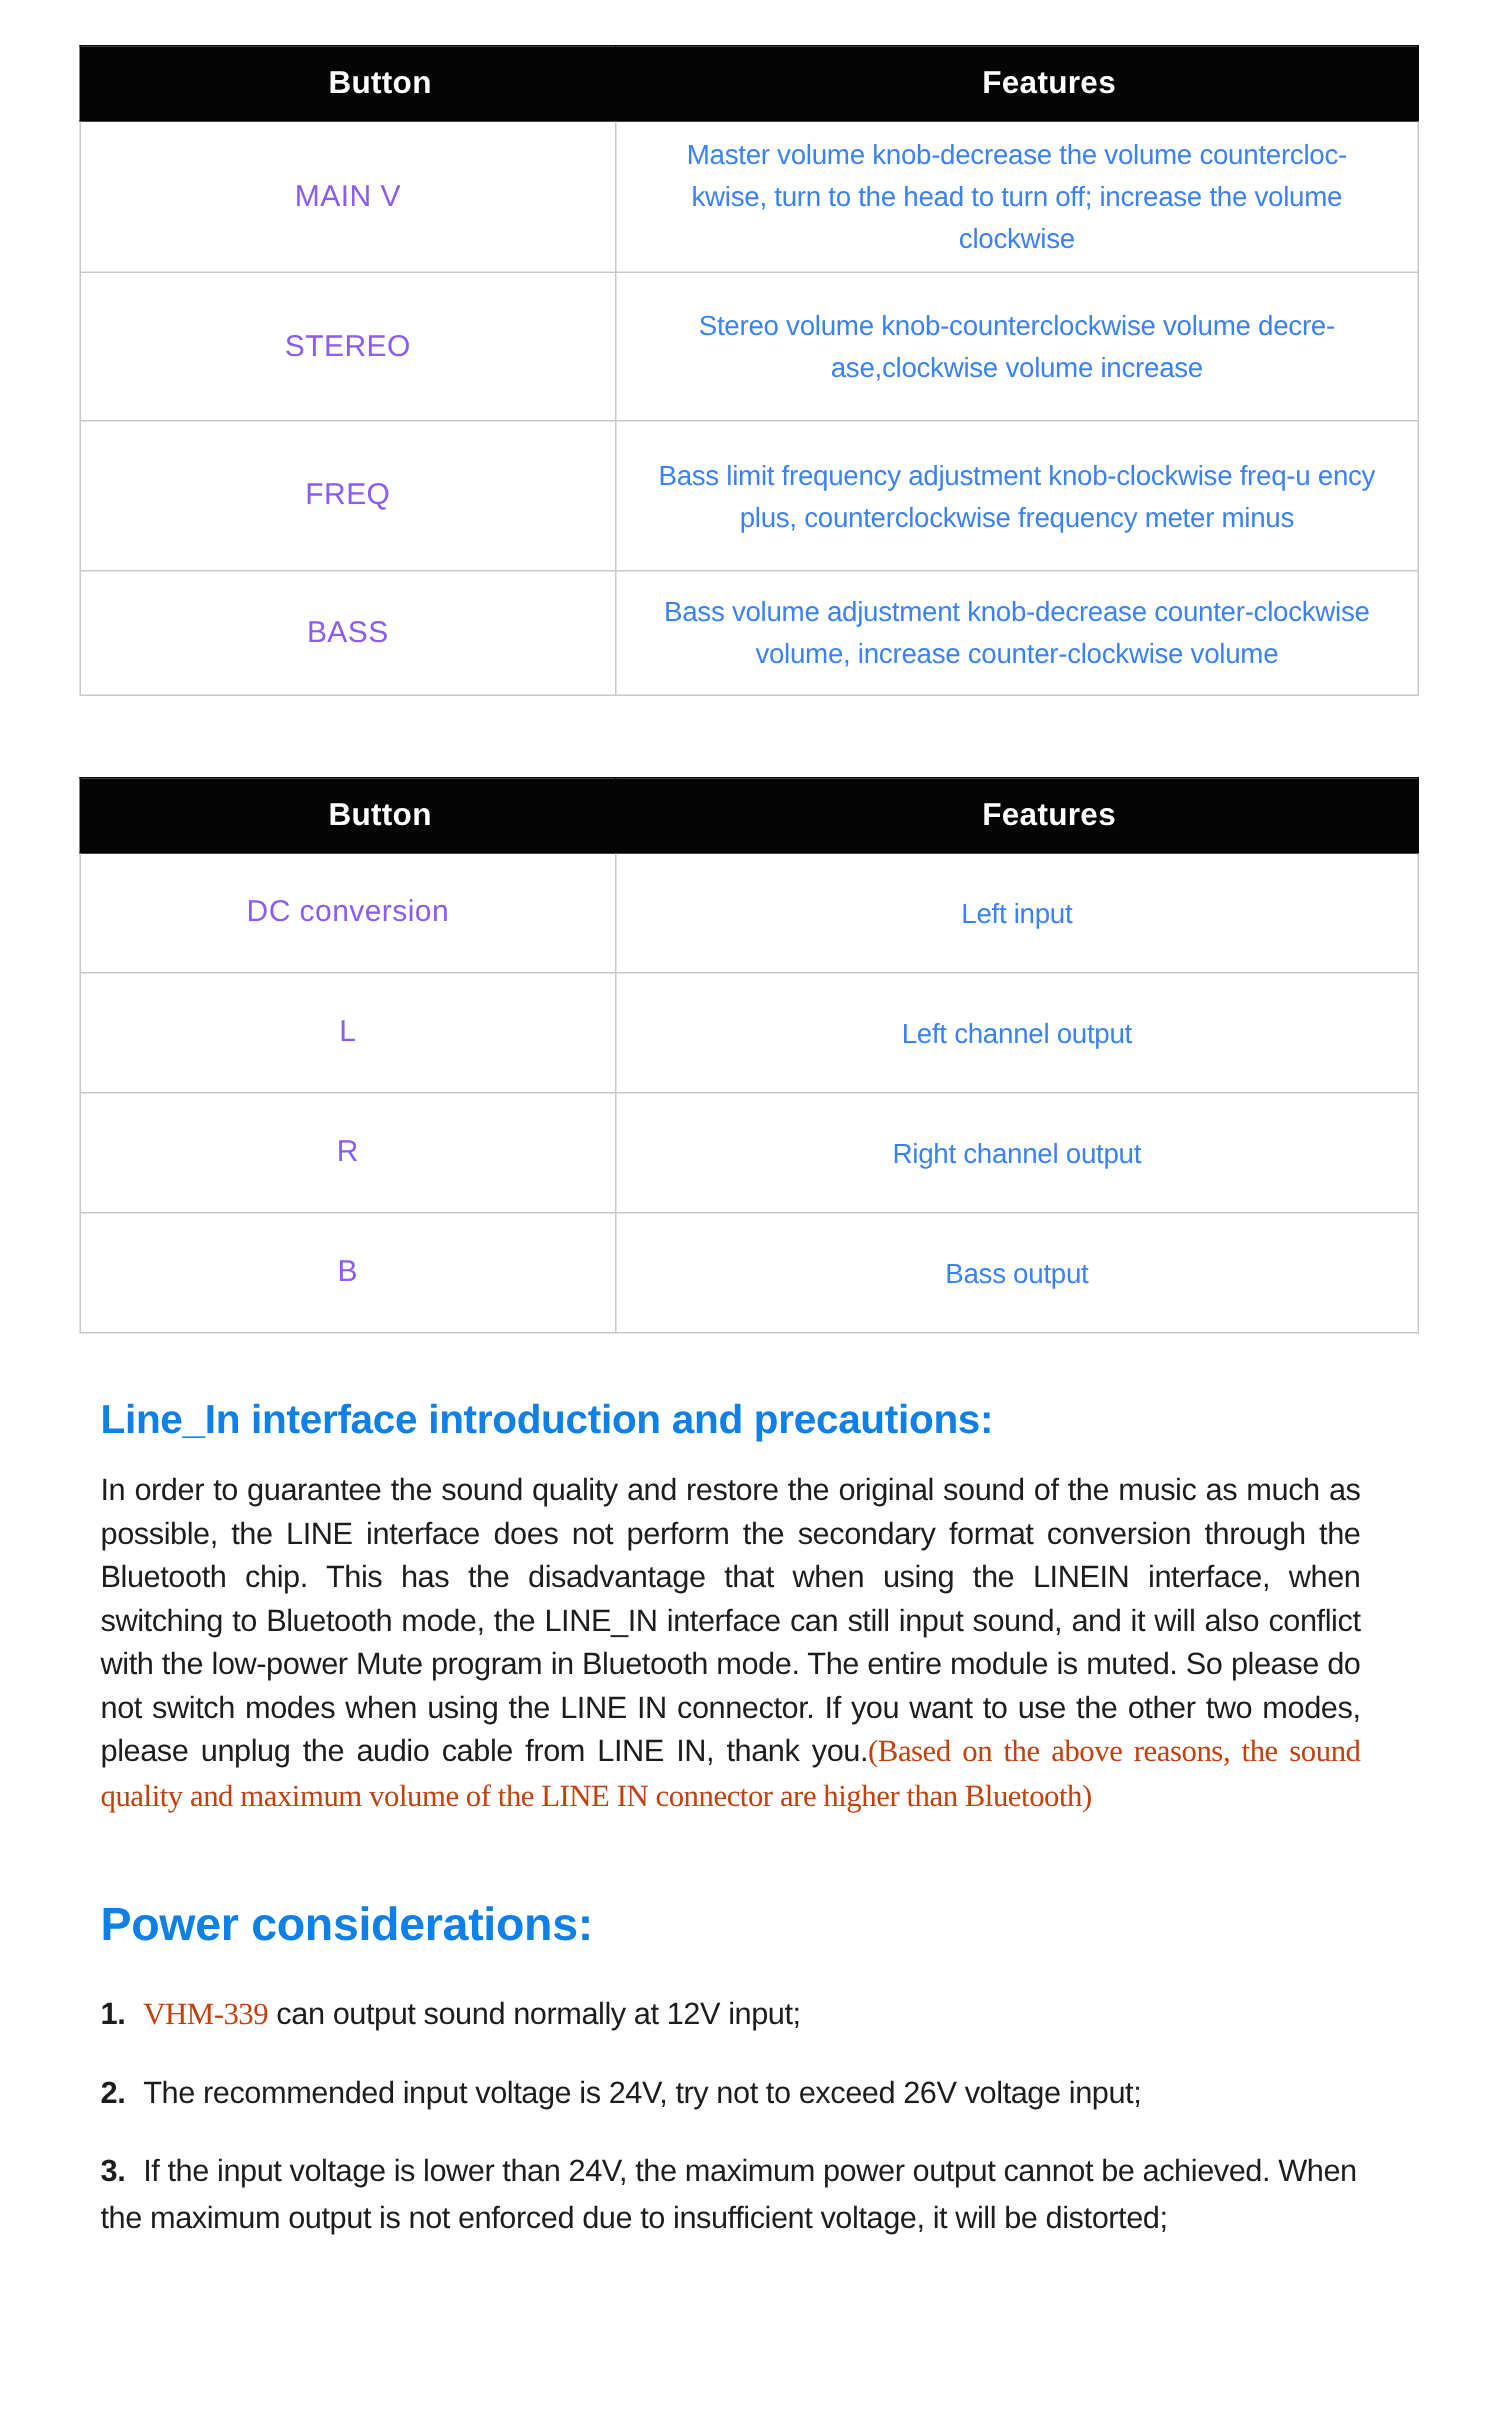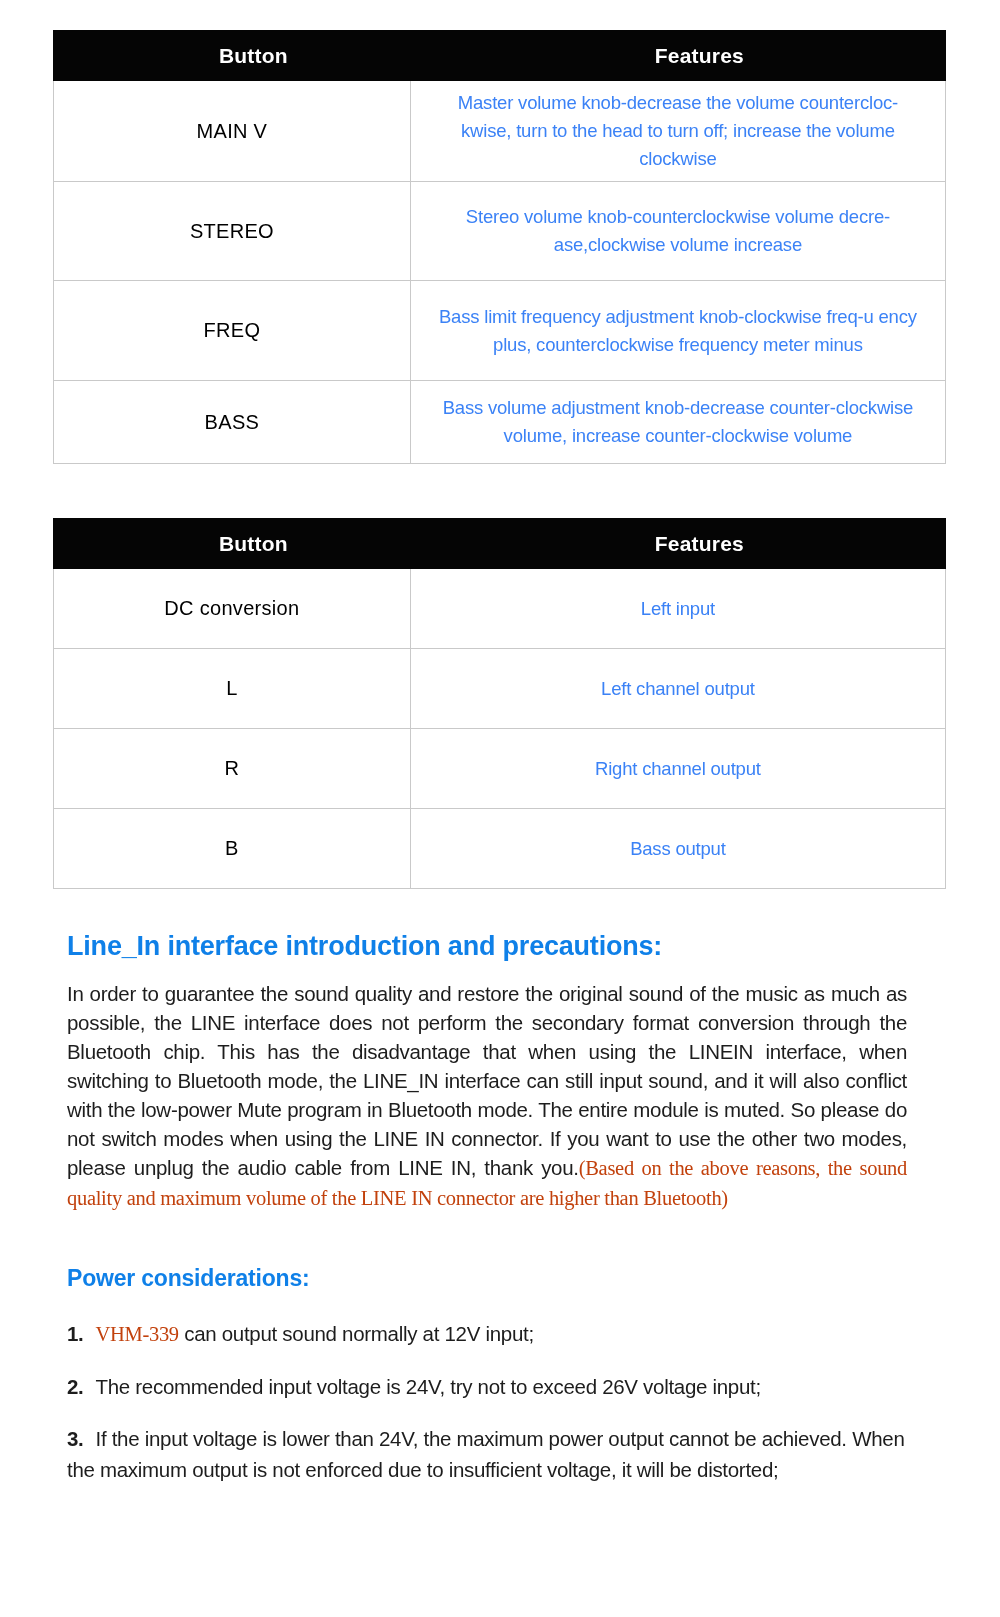--- a/index.html
+++ b/index.html
@@ -37,21 +37,21 @@
     letter-spacing: 0.2px;
     padding-left: 44px;
   }
   table.spec td {
     border: 1px solid #c9c9c9;
     text-align: center;
     vertical-align: middle;
   }
   td.cell-button {
     font-size: 20px;
-    color: #000000;
+    color: #8b5cf6;
     letter-spacing: 0.3px;
   }
   td.cell-feature {
     font-size: 18.5px;
     line-height: 28px;
     color: #3b82f6;
     padding: 6px 28px;
     letter-spacing: -0.2px;
   }
   .t1 { margin-top: 30px; }
@@ -67,21 +67,21 @@
     color: #0f80e8;
     font-weight: bold;
     margin: 0 93px 0 67px;
     letter-spacing: -0.2px;
   }
   .h1 {
     font-size: 27px;
     margin-top: 42px;
   }
   .h2 {
-    font-size: 23px;
+    font-size: 31px;
     margin-top: 52px;
   }
   .para {
     margin: 17px 93px 0 67px;
     font-size: 20.5px;
     line-height: 29px;
     text-align: justify;
     letter-spacing: -0.3px;
     color: #1d1d1d;
   }

